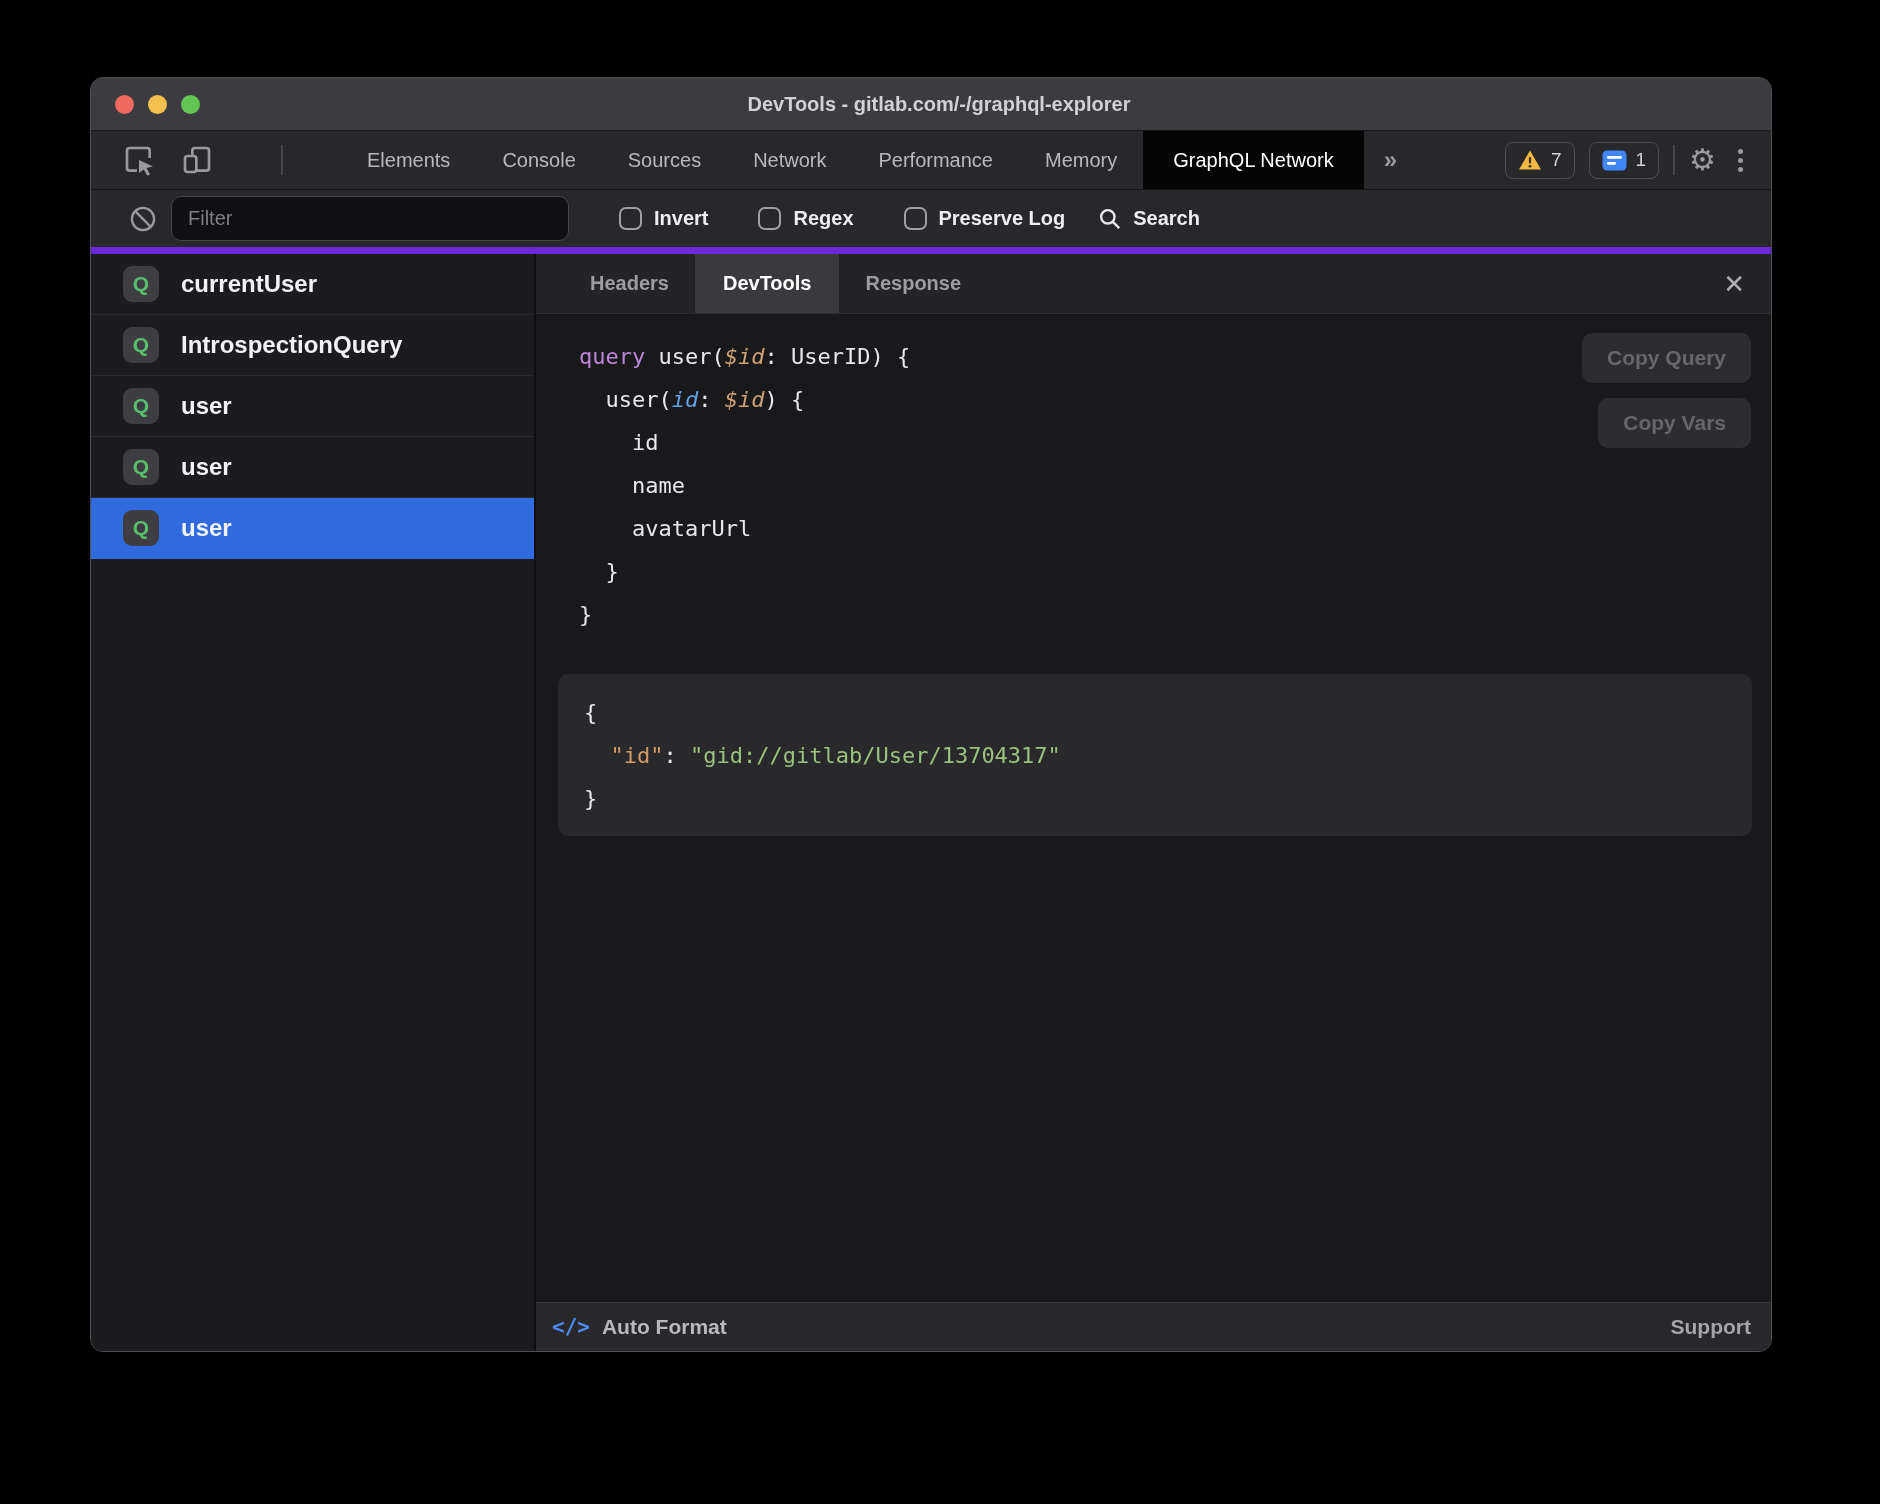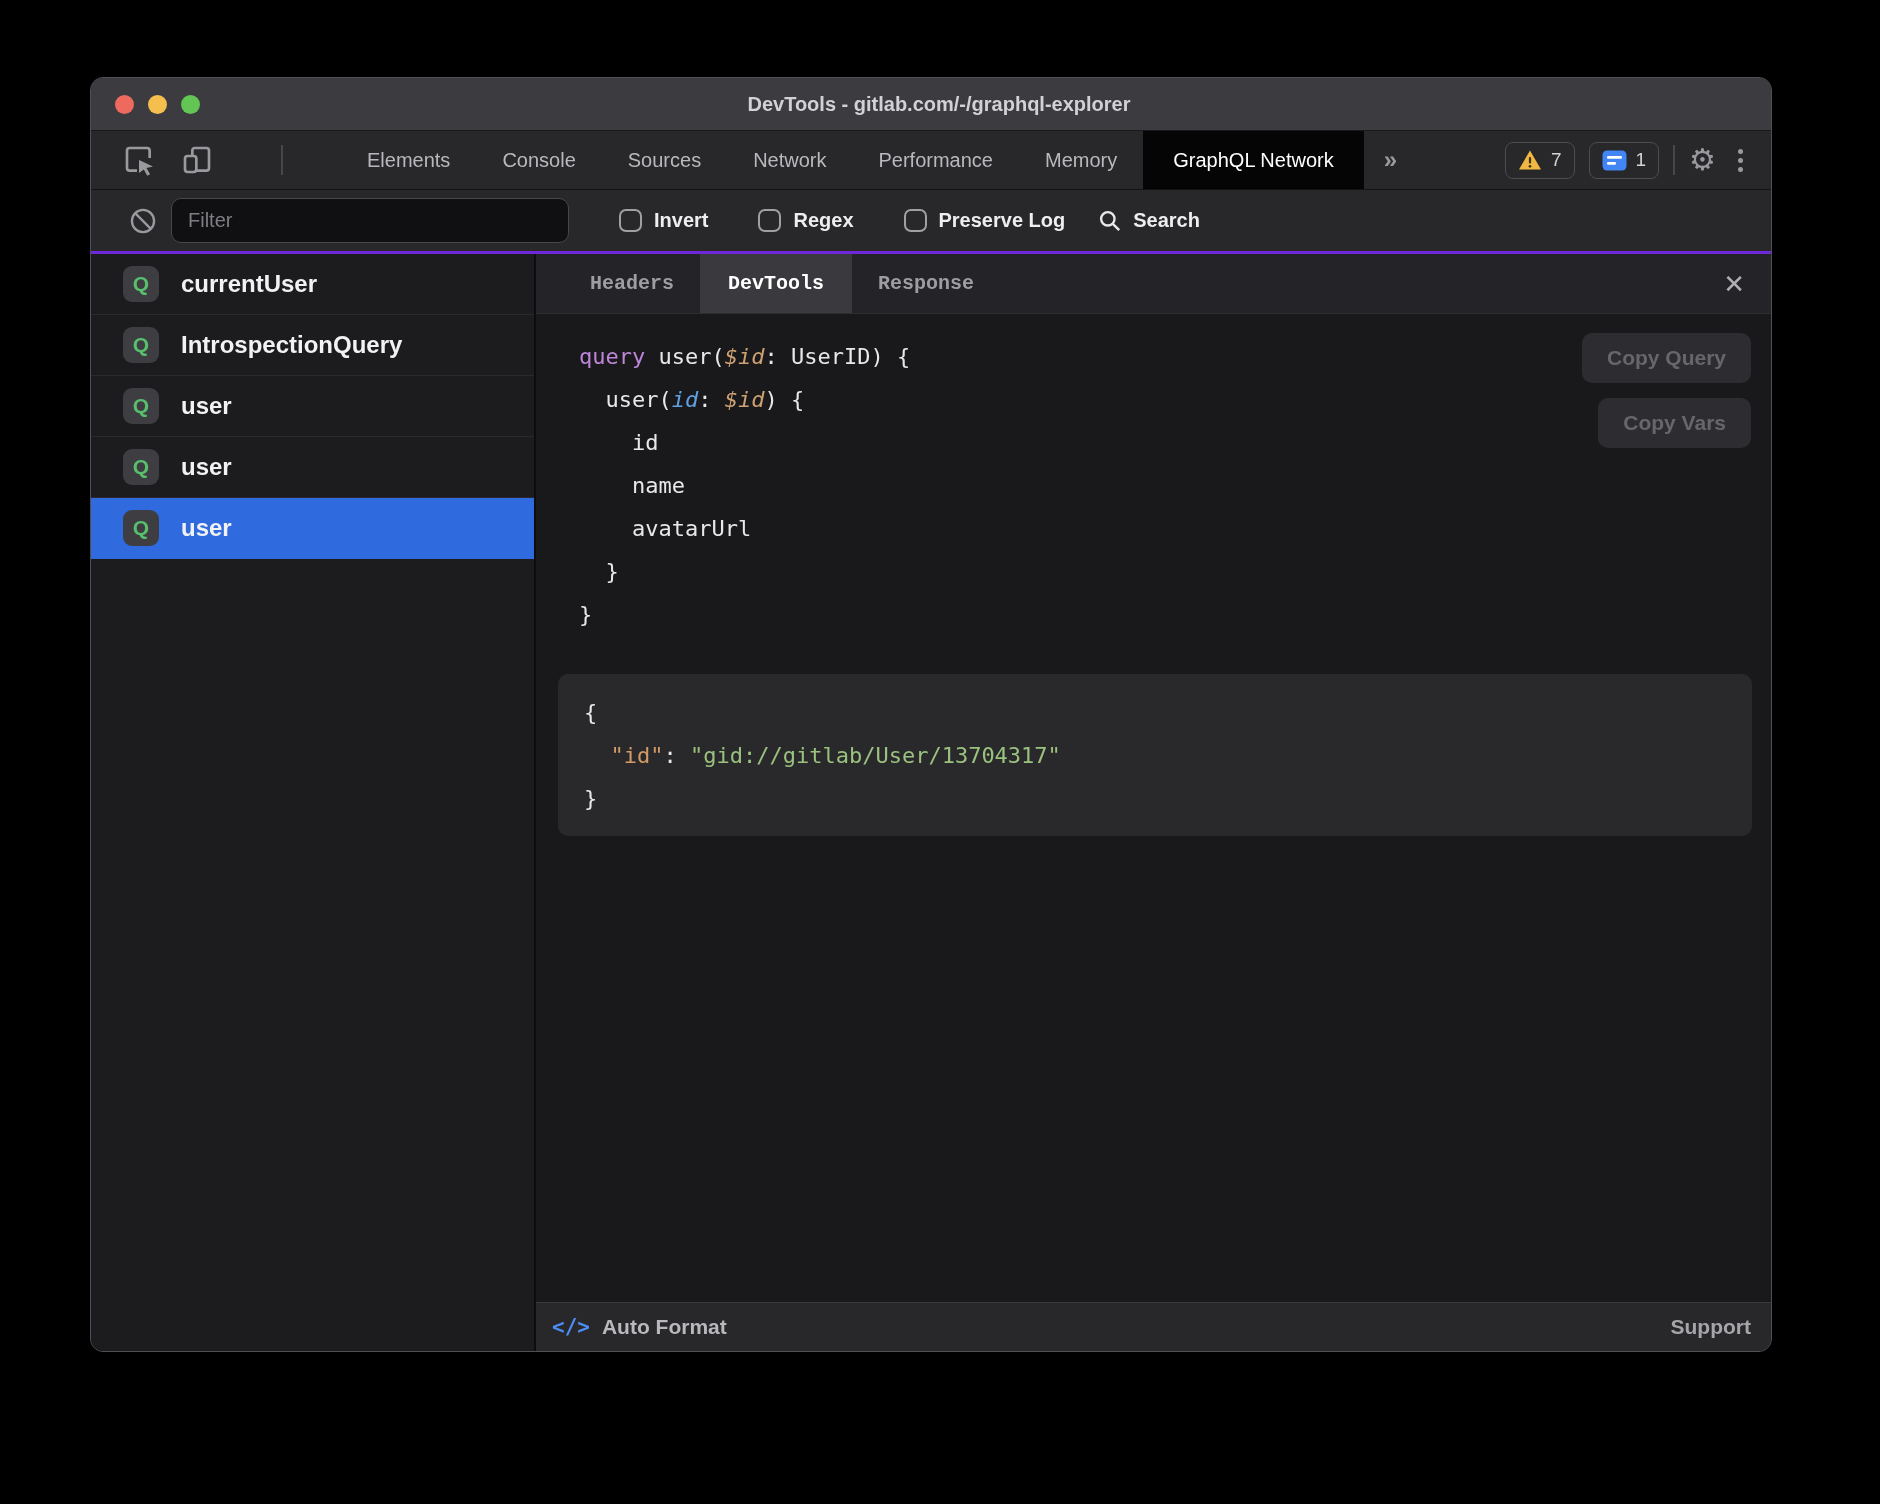--- a/index.html
+++ b/index.html
@@ -25,21 +25,21 @@
   .tab.active { background:#050505; color:#fff; padding:0 30px; }
   .overflow-btn { display:flex; align-items:center; padding:0 20px; color:#9a9a9e; font-size:24px; font-weight:bold; }
   .toolbar-right { margin-left:auto; display:flex; align-items:center; gap:14px; padding-right:20px; }
   .pill { display:flex; align-items:center; gap:9px; height:37px; padding:0 12px;
     border:1.5px solid #4c4c51; border-radius:8px; }
   .pill .count { color:#d3d3d6; font-size:19px; }
   .kebab { display:flex; flex-direction:column; gap:4px; padding:0 8px; }
   .kebab i { width:5px; height:5px; border-radius:50%; background:#9a9a9e; }
   .gear { color:#9a9a9e; font-size:30px; font-family:"DejaVu Sans", sans-serif; line-height:1; }
   
-  .filterbar { height:65px; background:#28282b; border-top:1px solid #131315; border-bottom:3px solid #6d28d9;
+  .filterbar { height:65px; background:#28282b; border-top:1px solid #131315; border-bottom:7px solid #6d28d9;
     display:flex; align-items:center; padding-left:38px; flex:none; }
   .filter-input { width:398px; height:45px; margin-left:14px; background:#101013;
     border:1.5px solid #46464c; border-radius:10px; color:#e8e8ea; font-size:20px;
     padding:0 16px; outline:none; }
   .filter-input::placeholder { color:#7e7e83; }
   .chk-group { display:flex; align-items:center; gap:12px; margin-left:50px; }
   .checkbox { width:23px; height:23px; border:2px solid #a0a0a4; border-radius:7px; background:transparent; }
   .chk-label { color:#eeeef0; font-size:20px; font-weight:bold; }
   .search-group { display:flex; align-items:center; gap:10px; margin-left:32px; }
   
@@ -51,21 +51,21 @@
     border-bottom:1px solid #2a2a2e; cursor:default; }
   .list-item.selected { background:#2f6bdf; border-bottom-color:#2f6bdf; }
   .q-badge { width:36px; height:36px; border-radius:9px; background:#3e3e42; flex:none;
     display:flex; align-items:center; justify-content:center;
     color:#58c06d; font-size:21px; font-weight:bold; }
   .item-label { color:#f2f2f4; font-size:24px; font-weight:bold; }
   
   .panel { flex:1; display:flex; flex-direction:column; min-width:0; }
   .panel-tabs { height:60px; background:#242428; border-bottom:1px solid #2e2e32;
     display:flex; align-items:stretch; padding-left:28px; flex:none; }
-  .ptab { display:flex; align-items:center; padding:0 26px; color:#9d9da2; font-size:20px; font-weight:bold;font-family:Liberation Mono, monospace; }
+  .ptab { display:flex; align-items:center; padding:0 26px; color:#9d9da2; font-size:20px; font-weight:bold; }
   .ptab.active { background:#3a3a3e; color:#fff; padding:0 28px; }
   .close-btn { margin-left:auto; align-self:center; margin-right:18px;
     color:#b0b0b3; font-size:26px; line-height:1; padding:4px 8px; }
   .panel-content { flex:1; background:#19191c; position:relative;
     font-family:"DejaVu Sans Mono", monospace; font-size:22px; }
   .code-block { position:absolute; left:43px; top:21px; }
   .code-line { height:43px; line-height:43px; white-space:pre; }
   .tok-kw  { color:#bf85d9; }
   .tok-var { color:#cfa172; font-style:italic; }
   .tok-arg { color:#61a1e3; font-style:italic; }

